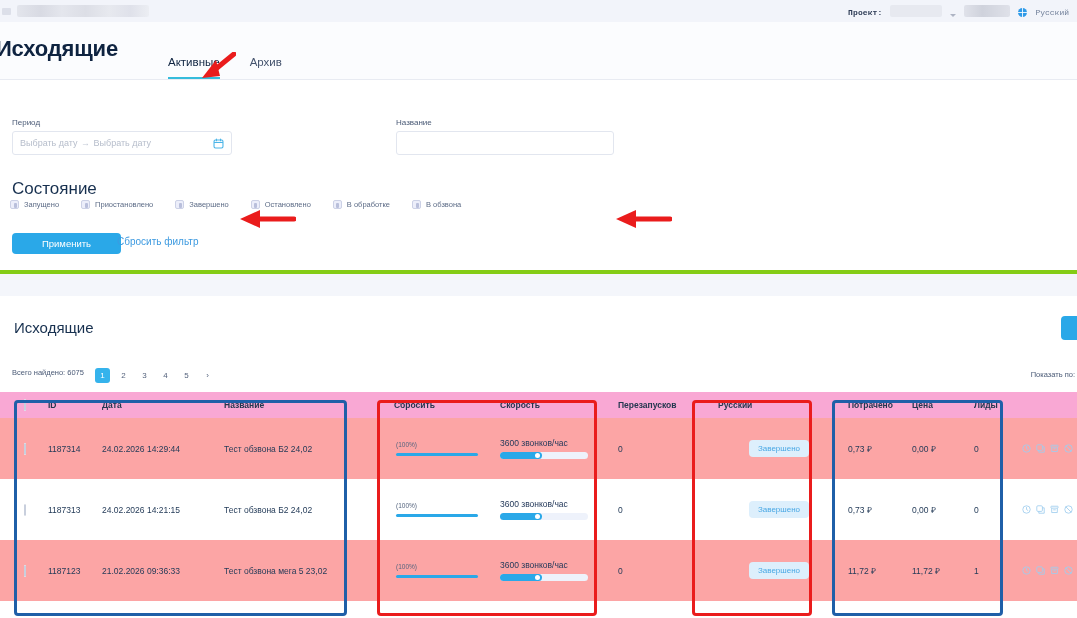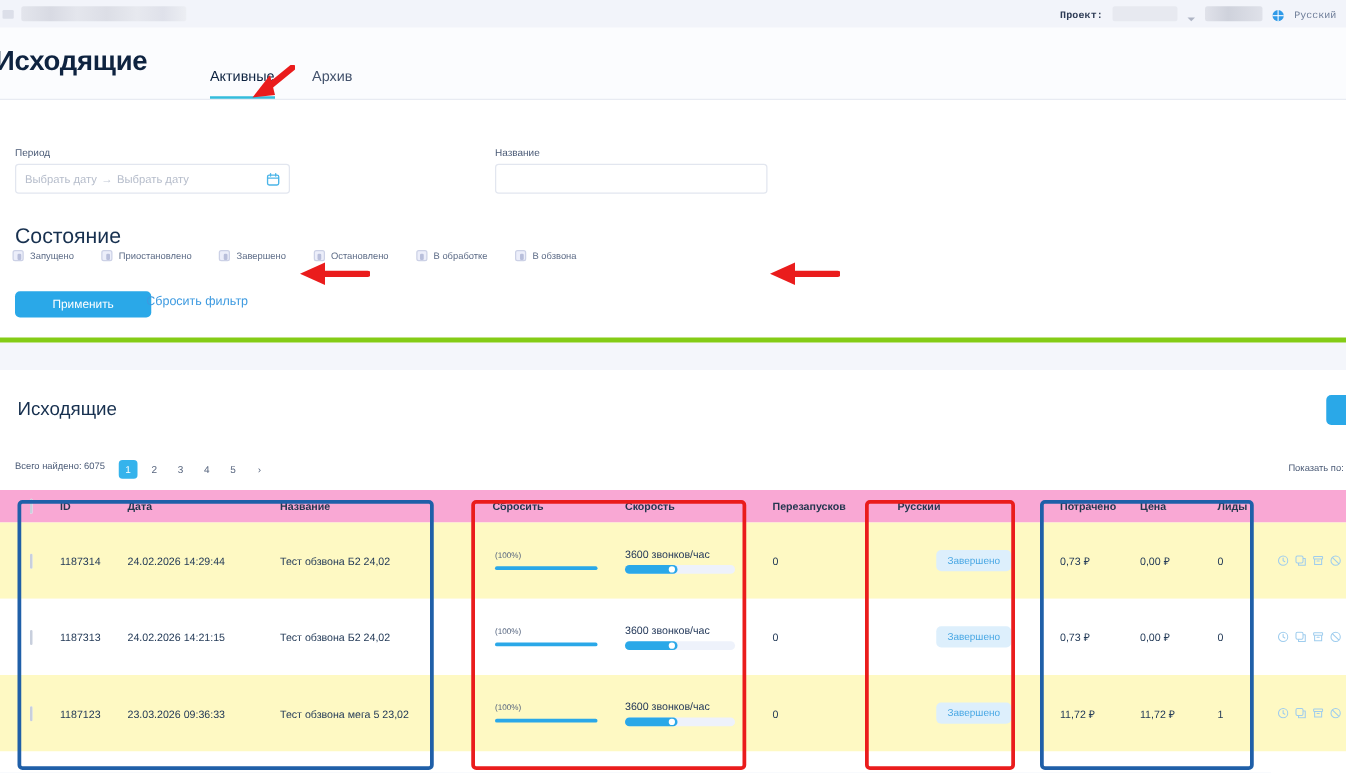--- a/index.html
+++ b/index.html
@@ -101,21 +101,21 @@
     color: #55637d; cursor: pointer;
   }
   .pg.cur { background: #35b3ec; color: #fff; }
   .showby { position: absolute; right: 2px; top: 74px; font-size: 7.5px; color: #4a5a76; }
 
   
   .table { position: absolute; left: 0; top: 96px; width: 1077px; }
   .trow { display: flex; align-items: center; height: 61px; }
   .thead { height: 26px; background: #f9a8d4; }
   .thead .cell { font-size: 8.5px; font-weight: bold; color: #23374f; }
-  .tint { background: #fef9c3; }
+  .tint { background: #fca5a5; }
   .white { background: #ffffff; }
   .cell { font-size: 8.5px; color: #243b58; padding: 0 4px; }
   .c-chk   { width: 44px; padding-left: 24px; }
   .c-id    { width: 54px; }
   .c-date  { width: 122px; }
   .c-name  { width: 170px; }
   .c-prog  { width: 106px; }
   .c-speed { width: 118px; }
   .c-restart { width: 100px; }
   .c-status { width: 130px; }
@@ -397,21 +397,21 @@
               </svg>
             </span>
         </div>
       </div>
 
       <div class="trow tint">
         <div class="cell c-chk">
           <span class="rowchk"></span>
         </div>
         <div class="cell c-id">1187123</div>
-        <div class="cell c-date">23.03.2026 09:36:33</div>
+        <div class="cell c-date">21.02.2026 09:36:33</div>
         <div class="cell c-name">Тест обзвона мега 5 23,02</div>
         <div class="cell c-prog progwrap">
           <div class="progpct">(100%)</div>
           <div class="progbar"></div>
         </div>
         <div class="cell c-speed speedwrap">
           <div class="speedtxt">3600 звонков/час</div>
           <div class="slider">
             <div class="slider-fill"></div>
             <div class="slider-knob"></div>

